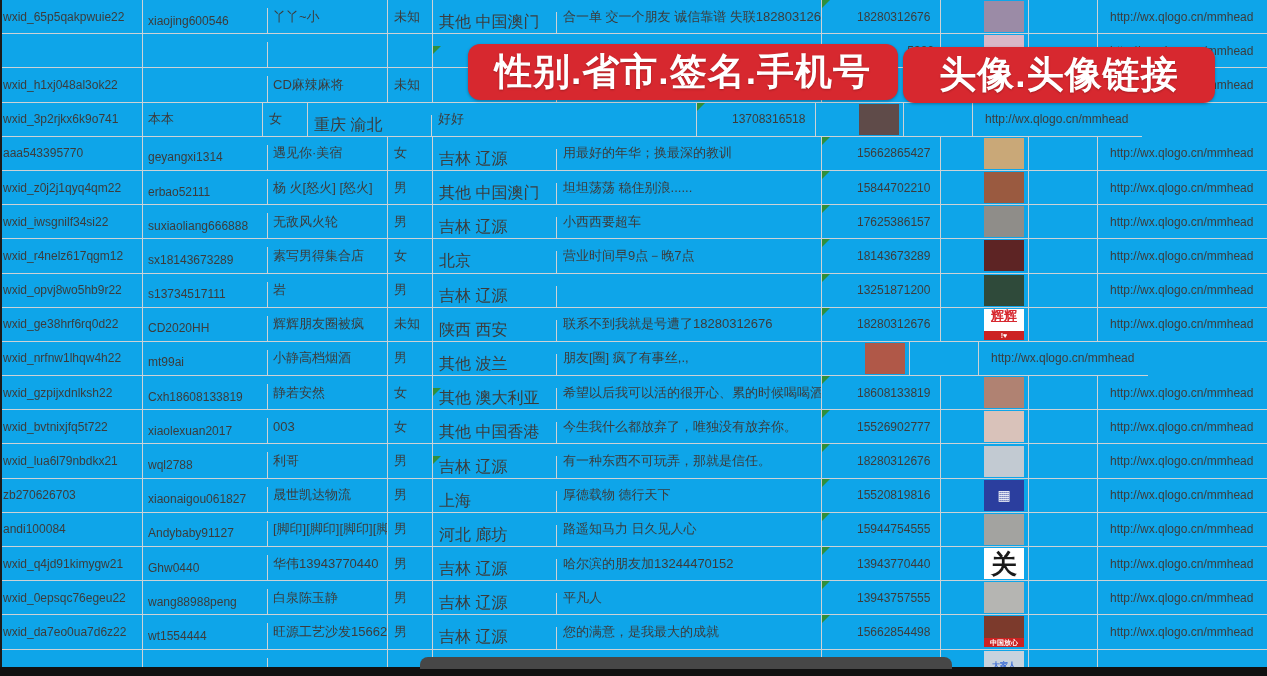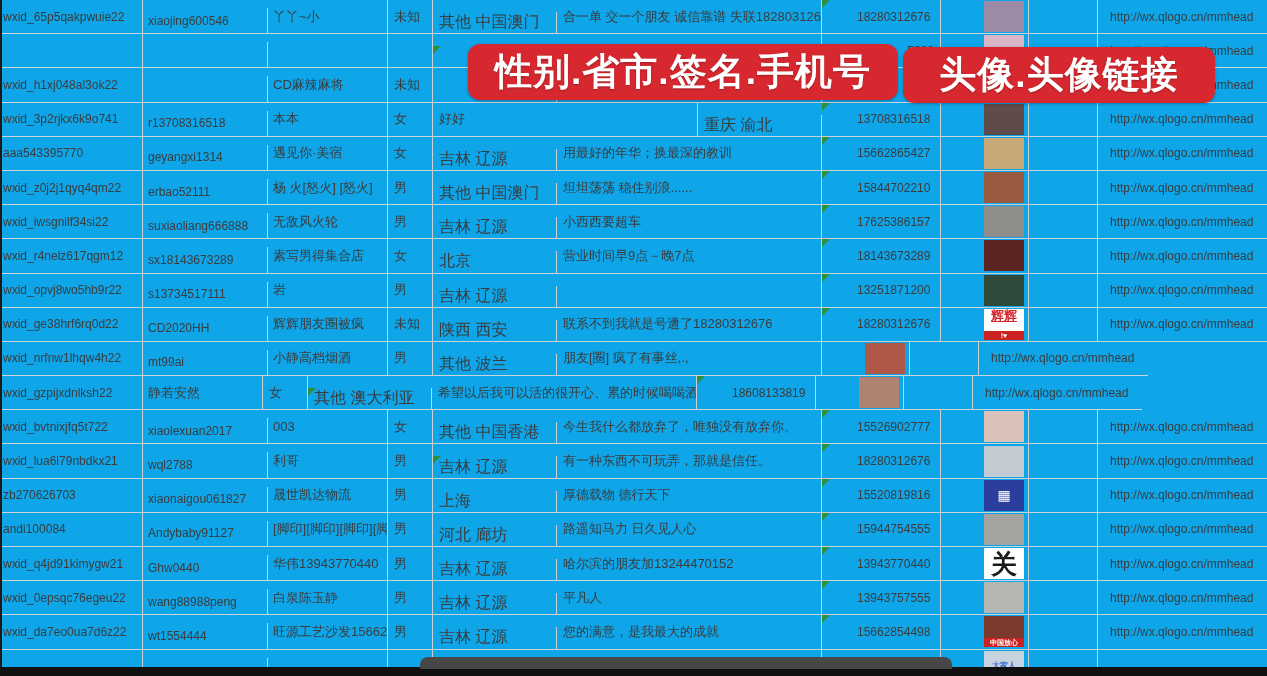--- a/index.html
+++ b/index.html
@@ -97,25 +97,24 @@
         <div class="cell c-sig"></div>
         <div class="cell c-phone"></div>
         <div class="cell c-avatar">
           <div class="avatar-box" style="background: rgb(202, 169, 176);"></div>
         </div>
         <div class="cell c-blank"></div>
         <div class="cell c-link">http://wx.qlogo.cn/mmhead</div>
       </div>
       <div class="row">
         <div class="cell c-wxid">wxid_3p2rjkx6k9o741</div>
-        <div class="cell c-id">r13708316518</div>
         <div class="cell c-name">本本</div>
         <div class="cell c-gender">女</div>
+        <div class="cell c-region">重庆 渝北</div>
         <div class="cell c-sig">好好</div>
-        <div class="cell c-region">重庆 渝北</div>
         <div class="cell c-phone">13708316518<span class="marker"></span></div>
         <div class="cell c-avatar">
           <div class="avatar-box" style="background: rgb(95, 75, 73);"></div>
         </div>
         <div class="cell c-blank"></div>
         <div class="cell c-link">http://wx.qlogo.cn/mmhead</div>
       </div>
       <div class="row">
         <div class="cell c-wxid">aaa543395770</div>
         <div class="cell c-id">geyangxi1314</div>
@@ -211,20 +210,21 @@
         <div class="cell c-region">其他 波兰</div>
         <div class="cell c-sig">朋友[圈] 疯了有事丝,.,</div>
         <div class="cell c-avatar">
           <div class="avatar-box" style="background: rgb(176, 88, 72);"></div>
         </div>
         <div class="cell c-blank"></div>
         <div class="cell c-link">http://wx.qlogo.cn/mmhead</div>
       </div>
       <div class="row">
         <div class="cell c-wxid">wxid_gzpijxdnlksh22</div>
+        <div class="cell c-id">Cxh18608133819</div>
         <div class="cell c-name">静若安然</div>
         <div class="cell c-gender">女</div>
         <div class="cell c-region">其他 澳大利亚<span class="marker"></span></div>
         <div class="cell c-sig">希望以后我可以活的很开心、累的时候喝喝酒吹吹[</div>
         <div class="cell c-phone">18608133819<span class="marker"></span></div>
         <div class="cell c-avatar">
           <div class="avatar-box" style="background: rgb(176, 130, 114);"></div>
         </div>
         <div class="cell c-blank"></div>
         <div class="cell c-link">http://wx.qlogo.cn/mmhead</div>

